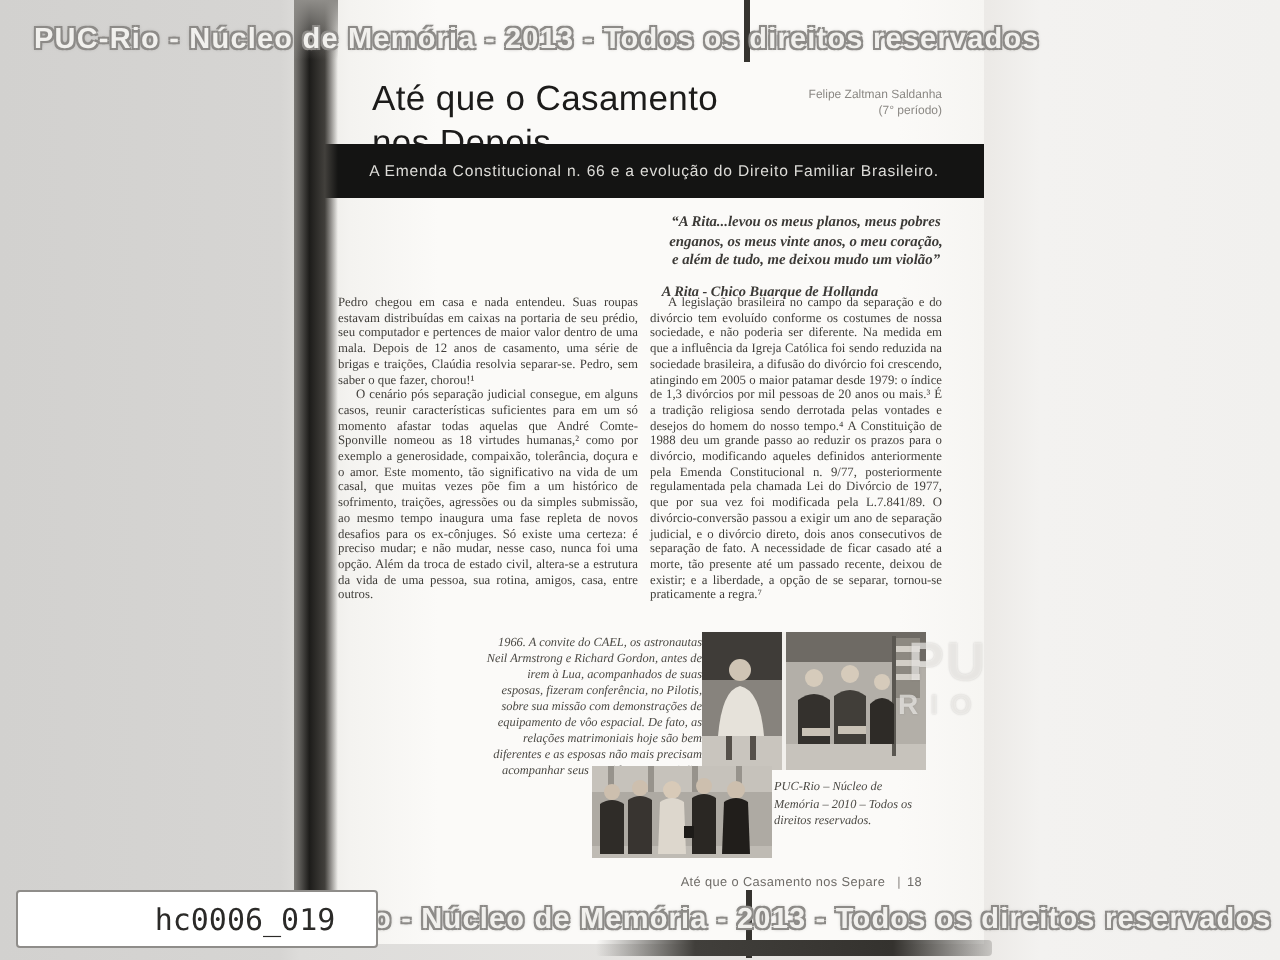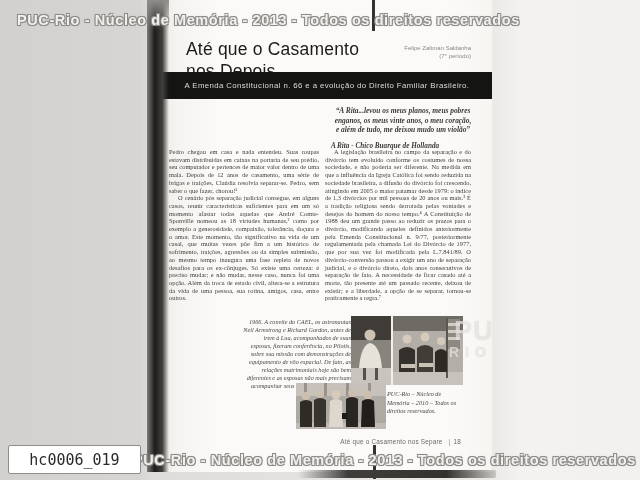--- a/index.html
+++ b/index.html
@@ -66,21 +66,21 @@
   
   .wm{position:absolute;z-index:6;font-weight:bold;font-size:14.5px;letter-spacing:.6px;
     color:#f1f0ed;
     text-shadow:-1px -1px 0 #8d8b88,1px -1px 0 #8d8b88,-1px 1px 0 #8d8b88,1px 1px 0 #8d8b88,0 0 2px #757370;}
   .wm-top{left:17px;top:12px;}
   .wm-bottom{left:133px;top:452px;}
   .id-box{
     position:absolute;left:8px;top:445px;width:131px;height:27px;z-index:7;
     background:#ffffff;border:1px solid #8f8d8a;border-radius:2px;
     display:flex;align-items:center;justify-content:center;
-    font-family:"DejaVu Sans Mono",monospace;font-size:15px;color:#2b2a28;
+    font-family:"DejaVu Sans Mono",monospace;font-size:15px;color:#2b2a28;padding-left:48px;
   }
 </style>
 </head>
 <body>
 
 <div class="stage">
 
   <div class="page">
 
     <div class="title">

